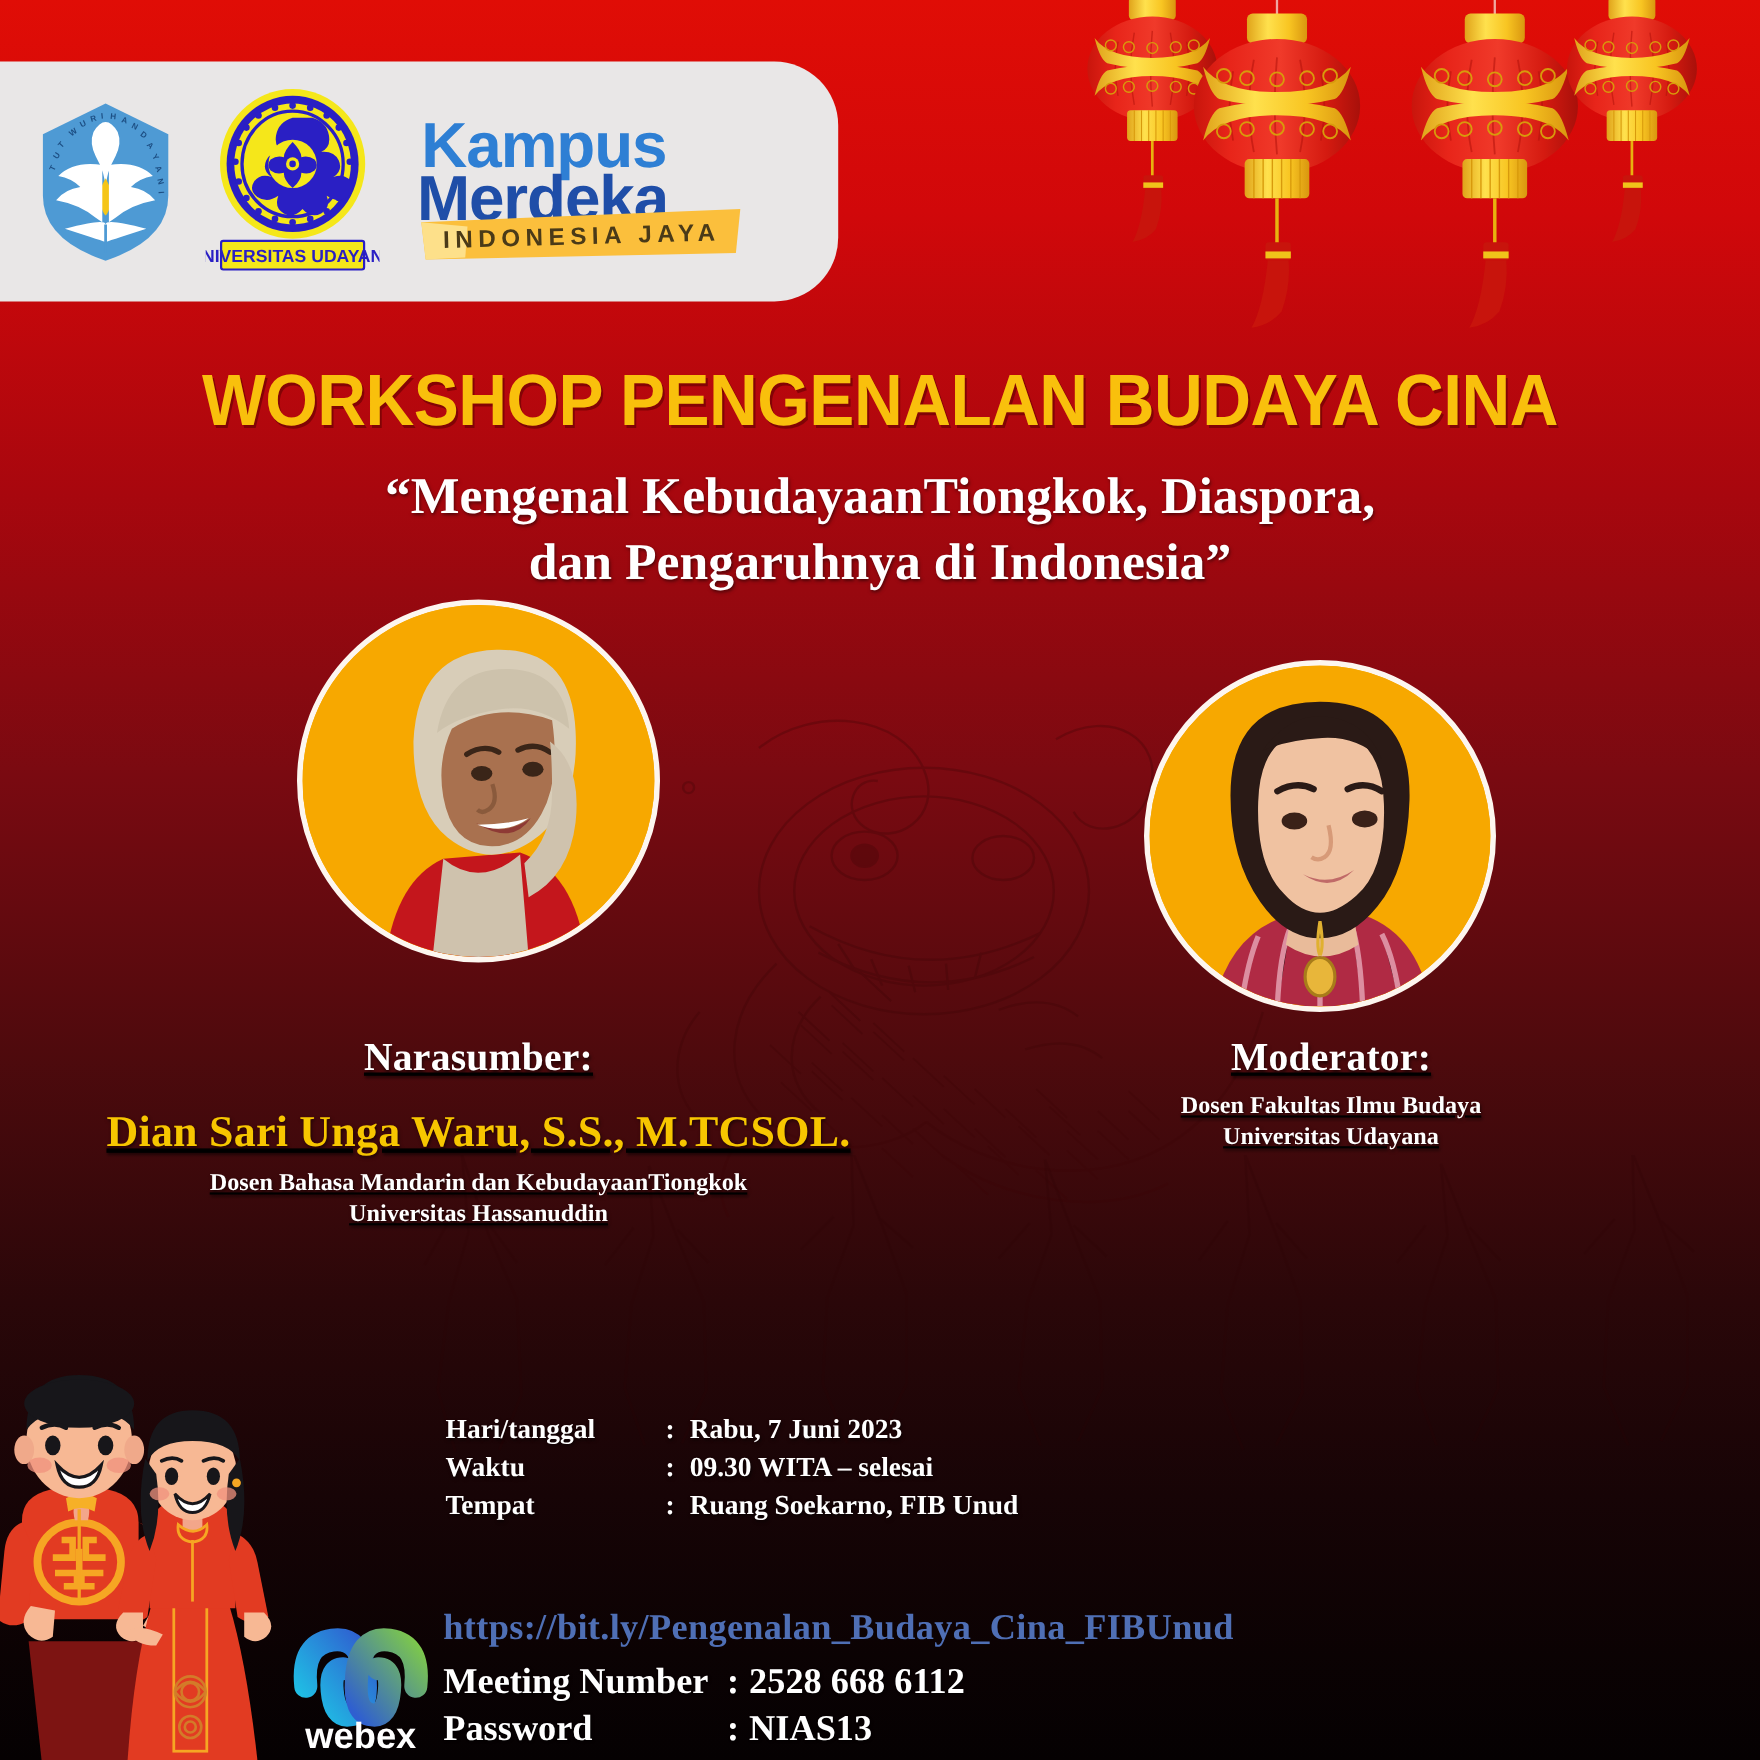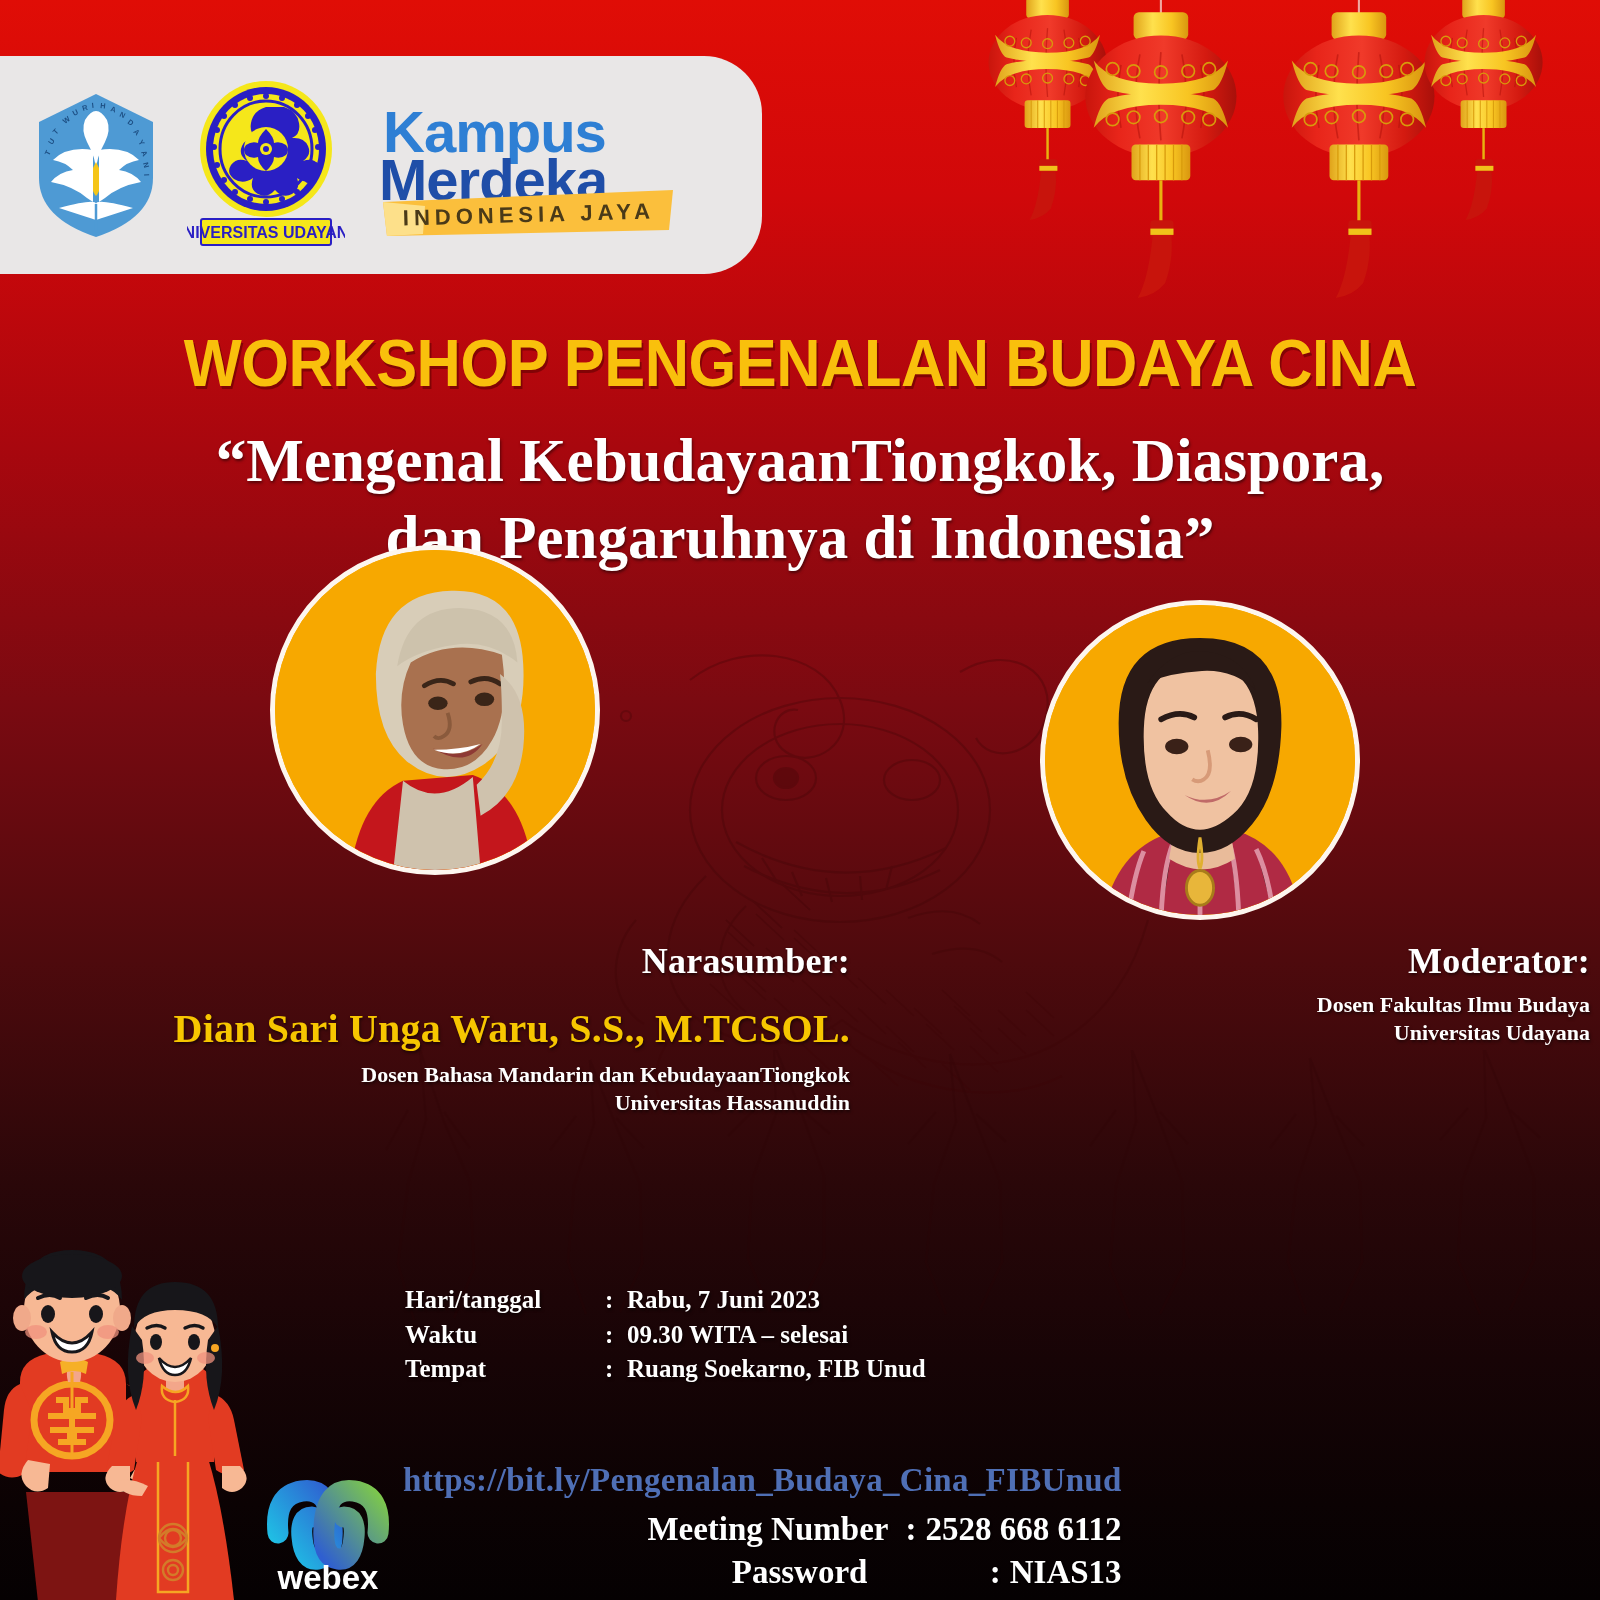--- a/index.html
+++ b/index.html
@@ -77,21 +77,21 @@
     letter-spacing:-0.5px;
     color:#f9c00c;
     transform:scaleX(0.93);
     text-shadow:2px 3px 0 rgba(90,0,0,.55);
     white-space:nowrap;
   }
   .subtitle {
     margin-top:26px;
     font-family:"Liberation Serif", serif;
     font-weight:700;
-    font-size:61px;
+    font-size:47px;
     line-height:1.27;
     color:#ffffff;
     text-shadow:1px 2px 3px rgba(0,0,0,.5);
   }
 
   
   .portrait {
     position:absolute;
     border-radius:50%;
     overflow:hidden;
@@ -99,22 +99,23 @@
     background:#f7a800;
   }
   .portrait-left  { left:270px; top:545px;  width:330px; height:330px; }
   .portrait-right { left:1040px; top:600px; width:320px; height:320px; }
 
   .portrait svg { display:block; width:100%; height:100%; }
 
   
   .speaker {
     position:absolute;
-    text-align:right;
+    text-align:center;
     text-shadow:1px 2px 3px rgba(0,0,0,.55);
+    text-decoration:underline;
   }
   .speaker-left  { left:20px;  top:940px; width:830px; }
   .speaker-right { left:830px; top:940px; width:760px; }
   .sp-role {
     font-size:36px;
     font-weight:700;
     color:#ffffff;
     letter-spacing:.2px;
   }
   .sp-name {
@@ -166,21 +167,21 @@
     letter-spacing:.3px;
     white-space:nowrap;
   }
   .meeting-rows {
     margin-top:9px;
     font-size:33px;
     font-weight:700;
     line-height:1.30;
     text-shadow:1px 1px 2px rgba(0,0,0,.7);
   }
-  .mr { display:flex;justify-content:flex-end; }
+  .mr { display:flex; }
   .mr-label { width:258px; flex:0 0 258px; }
   .mr-sep   { width:20px;  flex:0 0 20px; }
 </style>
 </head>
 <body>
 
 <div class="poster">
 
   <div class="wm wm-dragon">
     <svg viewBox="0 0 620 560" xmlns="http://www.w3.org/2000/svg">

